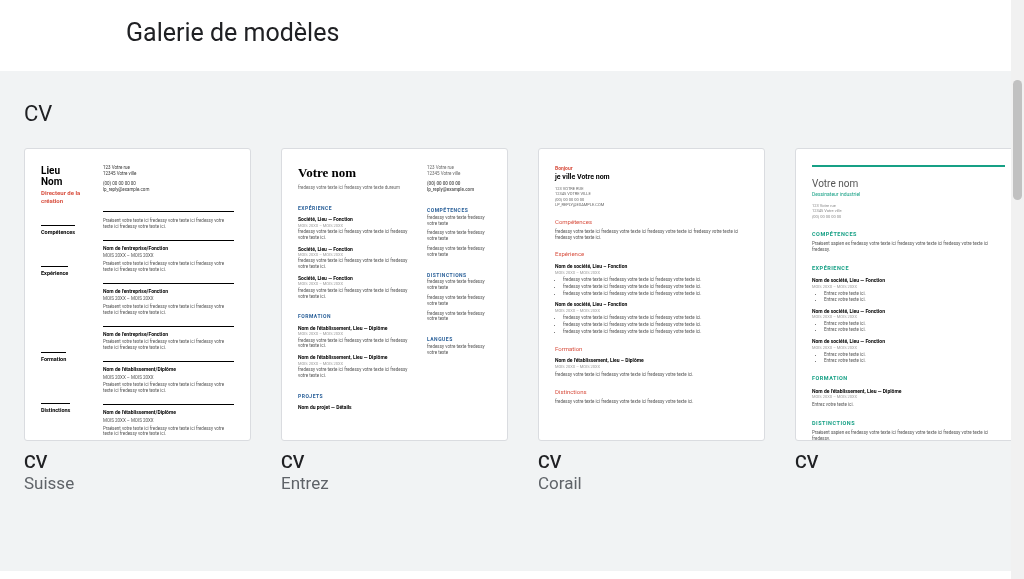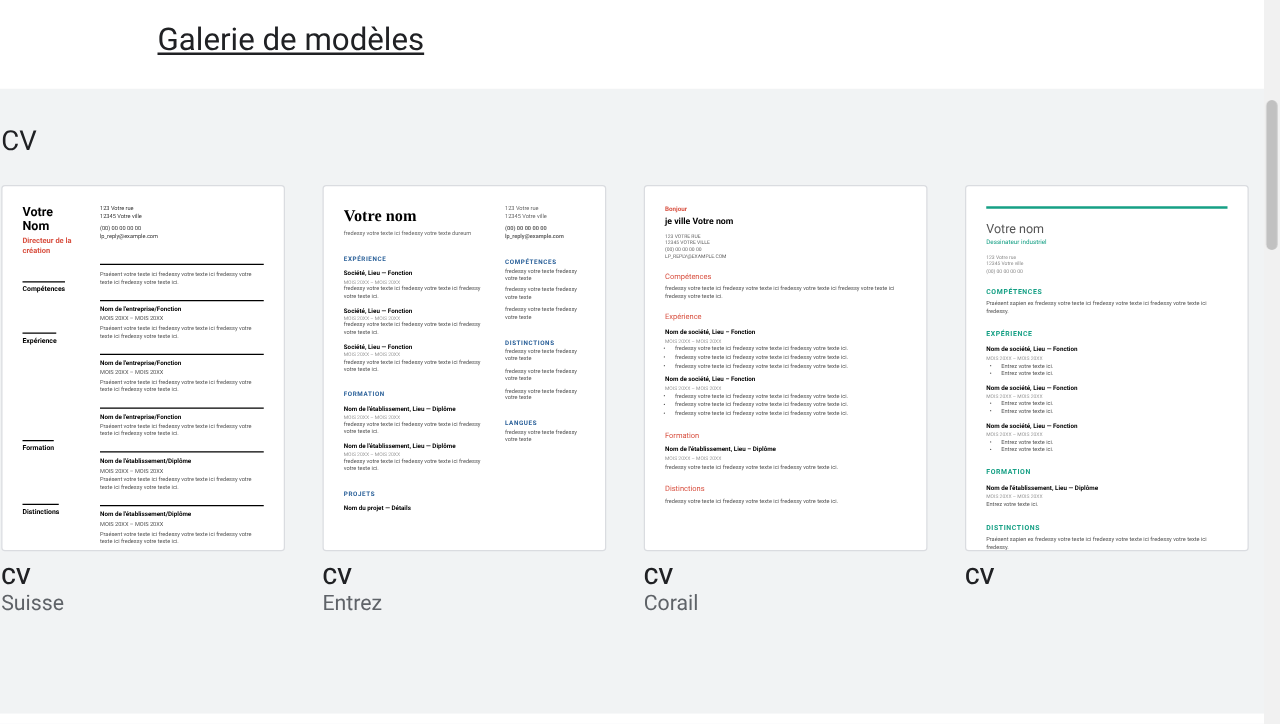--- a/index.html
+++ b/index.html
@@ -6,26 +6,25 @@
     body { font-family: 'Product Sans', 'Google Sans', Roboto, Arial, sans-serif; background: #fff; }
     
     .header {
       padding: 18px 0 24px 126px;
       background: #fff;
     }
     .header h1 {
       font-size: 25px;
       font-weight: 400;
       color: #202124;
-      text-decoration: underline;
     }
     
     .content-area {
       background: #f1f3f4;
-      padding: 30px 12px 40px 1px;
+      padding: 30px 12px 40px 24px;
       min-height: 500px;
     }
     
     .section-title {
       font-size: 22px;
       font-weight: 400;
       color: #202124;
       margin-bottom: 22px;
       margin-left: 0px;
     }
@@ -124,21 +123,21 @@
 </div>
 
 <div class="content-area">
   <div class="section-title">CV</div>
 
   <div class="templates-row">
 
     <div class="template-card">
       <div class="thumbnail suisse">
         <div class="suisse-left">
-          <div class="suisse-name">Votre</div>
+          <div class="suisse-name">Lieu</div>
           <div class="suisse-name">Nom</div>
           <div class="suisse-role">Directeur de la création</div>
           <div class="suisse-sec">Compétences</div><br>
           <div class="suisse-sec" style="margin-top:30px">Expérience</div><br>
           <div class="suisse-sec" style="margin-top:75px">Formation</div><br>
           <div class="suisse-sec" style="margin-top:40px">Distinctions</div>
         </div>
         <div class="suisse-right">
           <div class="suisse-contact">
             <div>123 Votre rue</div>

